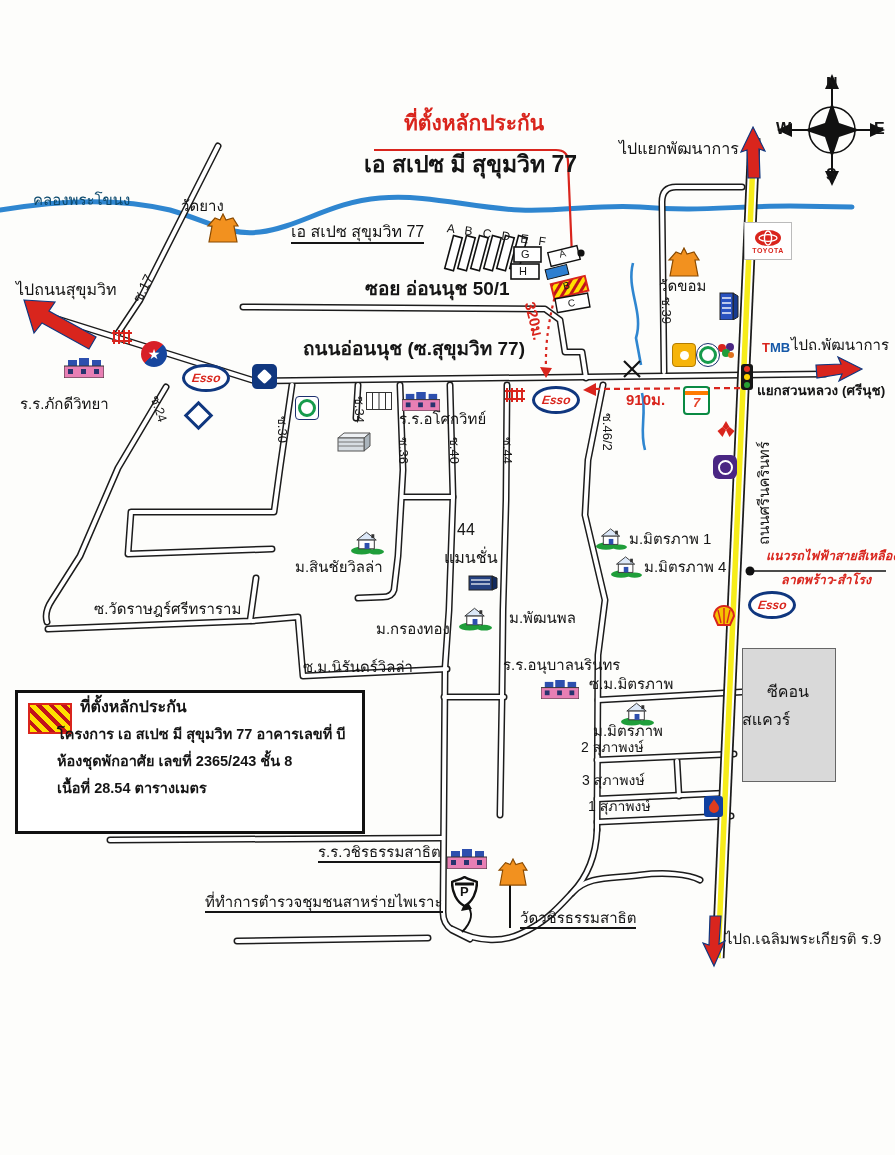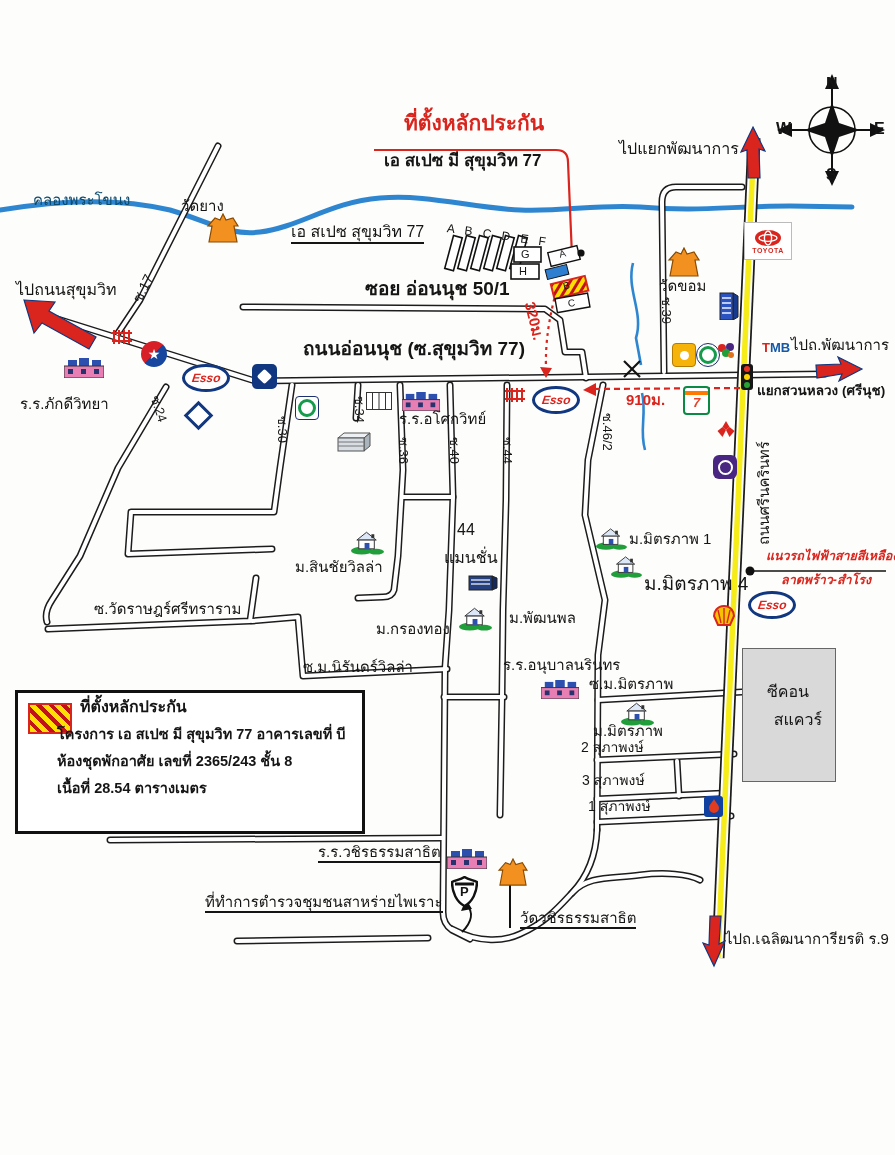--- a/index.html
+++ b/index.html
@@ -413,31 +413,31 @@
 
 <div class="badgeP">
   <svg width="27" height="31" viewBox="0 0 27 31">
         <use href="#ic-badge"></use>
       </svg>
   <div class="lbl bold" style="left:9px;top:9px;font-size:13px">P</div>
 </div>
 
 <div class="seacon"></div>
 <div class="lbl" style="left:742px;top:684px;width:92px;text-align:center;font-size:16px">ซีคอน</div>
-<div class="lbl" style="left:742px;top:712px;width:80px;text-align:right;font-size:16px">สแควร์</div>
+<div class="lbl" style="left:742px;top:712px;width:80px;text-align:left;font-size:16px">สแควร์</div>
 
 <div class="legendbox"></div>
 <div class="hatch"></div>
 <div class="lbl bold" style="left:80px;top:699px;font-size:16px">ที่ตั้งหลักประกัน</div>
 <div class="lbl bold" style="left:57px;top:727px;font-size:14.5px">โครงการ เอ สเปซ มี สุขุมวิท 77 อาคารเลขที่ บี</div>
 <div class="lbl bold" style="left:57px;top:754px;font-size:14.5px">ห้องชุดพักอาศัย เลขที่ 2365/243 ชั้น 8</div>
 <div class="lbl bold" style="left:57px;top:781px;font-size:14.5px">เนื้อที่ 28.54 ตารางเมตร</div>
 
 <div class="lbl bold red" style="left:404px;top:112px;font-size:21px">ที่ตั้งหลักประกัน</div>
-<div class="lbl bold" style="left:384px;top:152px;font-size:17px">เอ สเปซ มี สุขุมวิท 77</div>
+<div class="lbl bold" style="left:364px;top:152px;font-size:23px">เอ สเปซ มี สุขุมวิท 77</div>
 <div class="lbl" style="left:619px;top:141px;font-size:16px">ไปแยกพัฒนาการ</div>
 <div class="lbl" style="left:33px;top:192px;font-size:15px;color:#0c4a6e">คลองพระโขนง</div>
 <div class="lbl" style="left:181px;top:198px;font-size:15px">วัดยาง</div>
 <div class="lbl rot" style="left:130px;top:298px;font-size:14px;transform:rotate(-63deg)">ซ.17</div>
 <div class="lbl" style="left:16px;top:282px;font-size:16px">ไปถนนสุขุมวิท</div>
 <div class="lbl und" style="left:291px;top:224px;font-size:16px">เอ สเปซ สุขุมวิท 77</div>
 <div class="lbl rot" style="left:448px;top:222px;font-size:12px;letter-spacing:3.5px;transform:rotate(8deg)">A B C D E F</div>
 <div class="lbl" style="left:521px;top:249px;font-size:11px">G</div>
 <div class="lbl" style="left:519px;top:266px;font-size:11px">H</div>
 <div class="lbl rot" style="left:558px;top:250px;font-size:10px;transform:rotate(-14deg)">A</div>
@@ -456,39 +456,39 @@
 <div class="lbl rot" style="left:461px;top:437px;font-size:13px;transform:rotate(90deg)">ซ.40</div>
 <div class="lbl rot" style="left:514px;top:437px;font-size:13px;transform:rotate(90deg)">ซ.44</div>
 <div class="lbl rot" style="left:614px;top:413px;font-size:13px;transform:rotate(90deg)">ซ.46/2</div>
 <div class="lbl" style="left:399px;top:411px;font-size:15px">ร.ร.อโศกวิทย์</div>
 <div class="lbl bold red" style="left:626px;top:392px;font-size:15px">910ม.</div>
 <div class="lbl bold" style="left:762px;top:341px;font-size:13px"><span class="red">T</span><span style="color:#1558a8">MB</span></div>
 <div class="lbl" style="left:791px;top:337px;font-size:15px">ไปถ.พัฒนาการ</div>
 <div class="lbl bold" style="left:757px;top:384px;font-size:13.5px">แยกสวนหลวง (ศรีนุช)</div>
 <div class="lbl rot" style="left:756px;top:545px;font-size:15px;transform:rotate(-90deg)">ถนนศรีนครินทร์</div>
 <div class="lbl" style="left:629px;top:531px;font-size:15px">ม.มิตรภาพ 1</div>
-<div class="lbl" style="left:644px;top:574px;font-size:19px">ม.มิตรภาพ 4</div>
+<div class="lbl" style="left:644px;top:559px;font-size:15px">ม.มิตรภาพ 4</div>
 <div class="lbl bold red ital" style="left:766px;top:550px;font-size:12.5px">แนวรถไฟฟ้าสายสีเหลือง</div>
 <div class="lbl bold red ital" style="left:781px;top:574px;font-size:12.5px">ลาดพร้าว-สำโรง</div>
 <div class="lbl" style="left:94px;top:601px;font-size:15px">ซ.วัดราษฎร์ศรีทราราม</div>
 <div class="lbl" style="left:295px;top:559px;font-size:15px">ม.สินชัยวิลล่า</div>
 <div class="lbl" style="left:457px;top:522px;font-size:16px">44</div>
 <div class="lbl" style="left:444px;top:550px;font-size:16px">แมนชั่น</div>
 <div class="lbl" style="left:303px;top:659px;font-size:15px">ซ.ม.นิรันดร์วิลล่า</div>
 <div class="lbl" style="left:376px;top:621px;font-size:15px">ม.กรองทอง</div>
 <div class="lbl" style="left:509px;top:610px;font-size:15px">ม.พัฒนพล</div>
 <div class="lbl" style="left:503px;top:657px;font-size:15px">ร.ร.อนุบาลนรินทร</div>
 <div class="lbl" style="left:589px;top:676px;font-size:15px">ซ.ม.มิตรภาพ</div>
 <div class="lbl" style="left:593px;top:723px;font-size:15px">ม.มิตรภาพ</div>
 <div class="lbl" style="left:581px;top:740px;font-size:14px">2 สุภาพงษ์</div>
 <div class="lbl" style="left:582px;top:773px;font-size:14px">3 สุภาพงษ์</div>
 <div class="lbl" style="left:588px;top:799px;font-size:14px">1 สุภาพงษ์</div>
 <div class="lbl und" style="left:318px;top:844px;font-size:15px">ร.ร.วชิรธรรมสาธิต</div>
 <div class="lbl und" style="left:205px;top:894px;font-size:15px">ที่ทำการตำรวจชุมชนสาหร่ายไพเราะ</div>
 <div class="lbl und" style="left:520px;top:910px;font-size:15px">วัดวชิรธรรมสาธิต</div>
-<div class="lbl" style="left:725px;top:931px;font-size:15px">ไปถ.เฉลิฒนาการียรติ ร.9</div>
+<div class="lbl" style="left:725px;top:931px;font-size:15px">ไปถ.เฉลิมพระเกียรติ ร.9</div>
 
 <div class="lbl bold" style="left:826px;top:76px;font-size:16px">N</div>
 <div class="lbl bold" style="left:874px;top:121px;font-size:16px">E</div>
 <div class="lbl bold" style="left:826px;top:167px;font-size:16px">S</div>
 <div class="lbl bold" style="left:776px;top:121px;font-size:16px">W</div>
 
 </div>
 
 </body></html>

